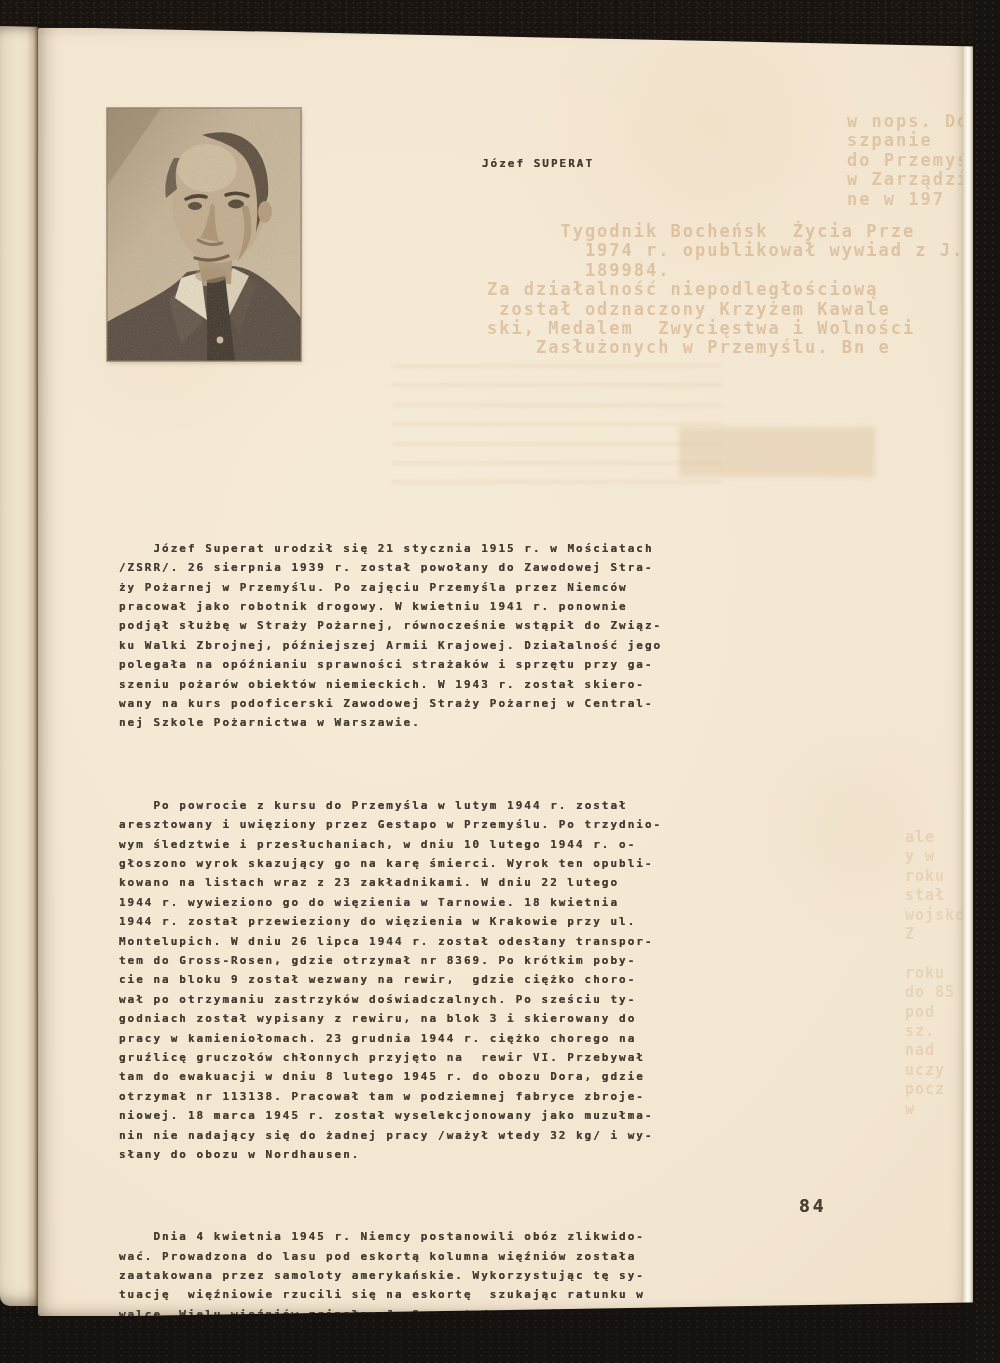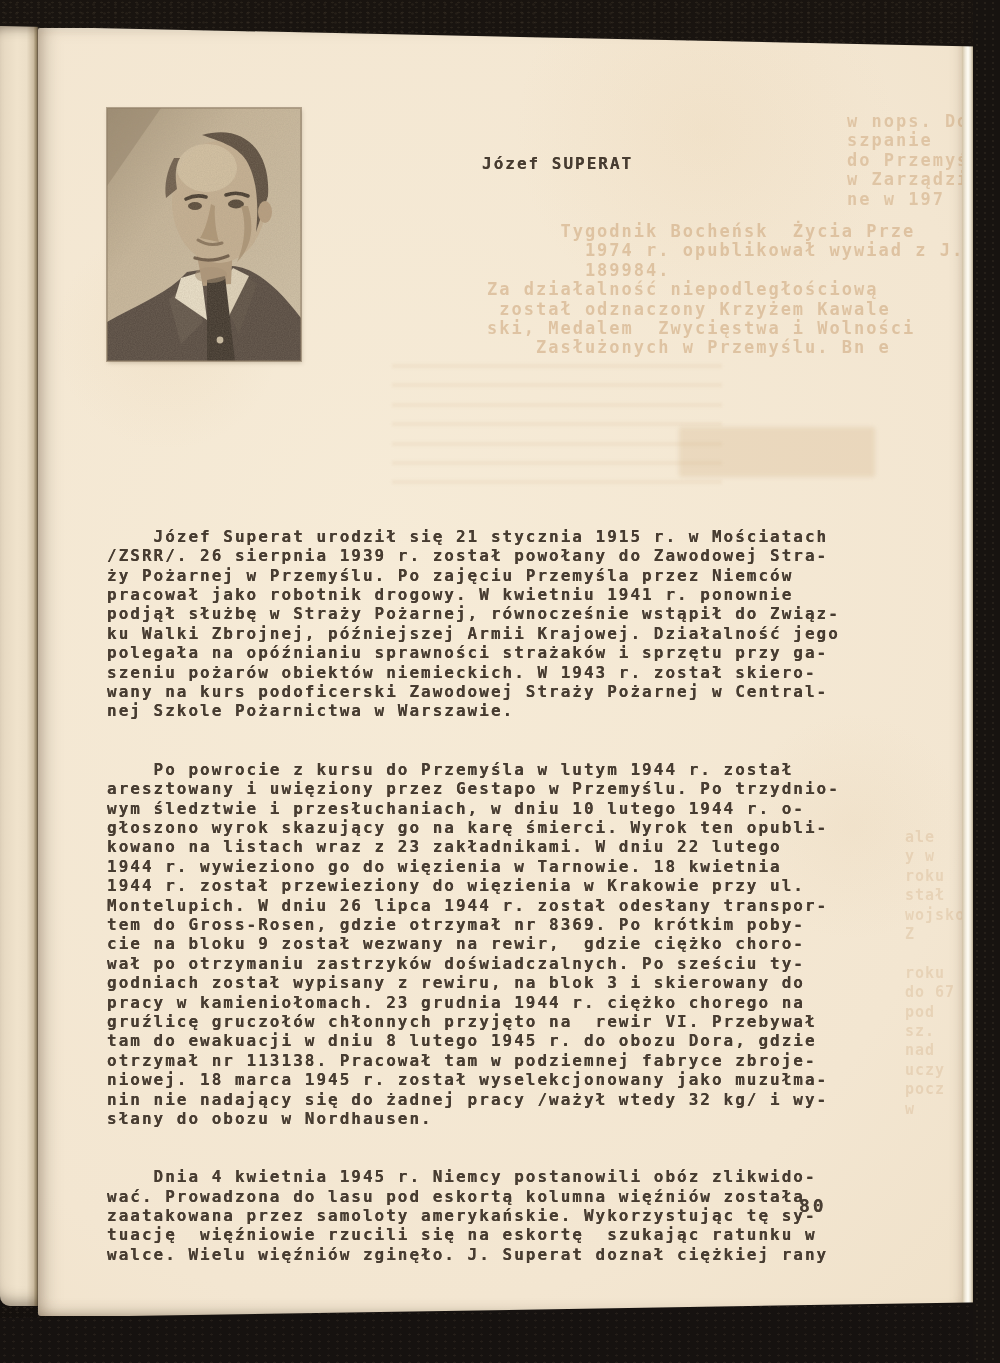--- a/index.html
+++ b/index.html
@@ -58,26 +58,26 @@
     clip-path:polygon(0 22px,38% 16px,100% 6px,100% 100%,0 100%);}
   .right-mat{position:absolute;left:973px;top:0;width:27px;height:1363px;
     background-color:#171310;
     background-image:radial-gradient(rgba(90,78,62,0.22) 1px, transparent 1.6px);
     background-size:8px 6px;}
 
   
   .tw{
     position:absolute;white-space:pre-wrap;
     font-family:"DejaVu Sans Mono", monospace;
-    font-weight:bold;font-size:16px;line-height:19.4px;letter-spacing:2px;
+    font-weight:bold;font-size:11px;line-height:19.4px;letter-spacing:2px;
     color:#473c31;text-shadow:0 0 0.45px rgba(71,60,49,0.85);
   }
   .header-block{left:444px;top:87px;width:480px;}
   .body-block{left:69px;top:460px;width:812px;}
-  .body-block p{margin:0;}
+  .body-block p{margin:12px;}
   .page-number{left:761px;top:1168px;letter-spacing:3px;font-size:18px;color:#4a3f34;}
 
   
   .ghost{
     position:absolute;white-space:pre;
     font-family:"DejaVu Sans Mono", monospace;
     font-weight:bold;font-size:17px;line-height:19.4px;letter-spacing:2px;
     color:#c1915f;filter:blur(0.5px);
   }
   .ghost-a{left:809px;top:84px;opacity:.38;}
@@ -124,21 +124,21 @@
     <div class="ghost-smudge" aria-hidden="true"></div>
     <div class="ghost-patch" aria-hidden="true"></div>
     <div class="ghost ghost-d" aria-hidden="true">ale
 y w
 roku
 stał
 wojsko
 Z
 
 roku
-do 67
+do 85
 pod
 sz.
 nad
 uczy
 pocz
 w</div>
 
     <div class="photo">
       <svg viewBox="0 0 194 253" xmlns="http://www.w3.org/2000/svg">
         <defs>
@@ -225,21 +225,21 @@
 niowej. 18 marca 1945 r. został wyselekcjonowany jako muzułma-
 nin nie nadający się do żadnej pracy /ważył wtedy 32 kg/ i wy-
 słany do obozu w Nordhausen.</p>
       <p>    Dnia 4 kwietnia 1945 r. Niemcy postanowili obóz zlikwido-
 wać. Prowadzona do lasu pod eskortą kolumna więźniów została
 zaatakowana przez samoloty amerykańskie. Wykorzystując tę sy-
 tuację  więźniowie rzucili się na eskortę  szukając ratunku w
 walce. Wielu więźniów zginęło. J. Superat doznał ciężkiej rany</p>
     </div>
 
-    <div class="tw page-number">80</div>
+    <div class="tw page-number">84</div>
 
   </div>
 
   <div class="edge-sliver"></div>
   <div class="top-mat"></div>
   <div class="bottom-mat"></div>
   <div class="right-mat"></div>
 
 </div>
 

